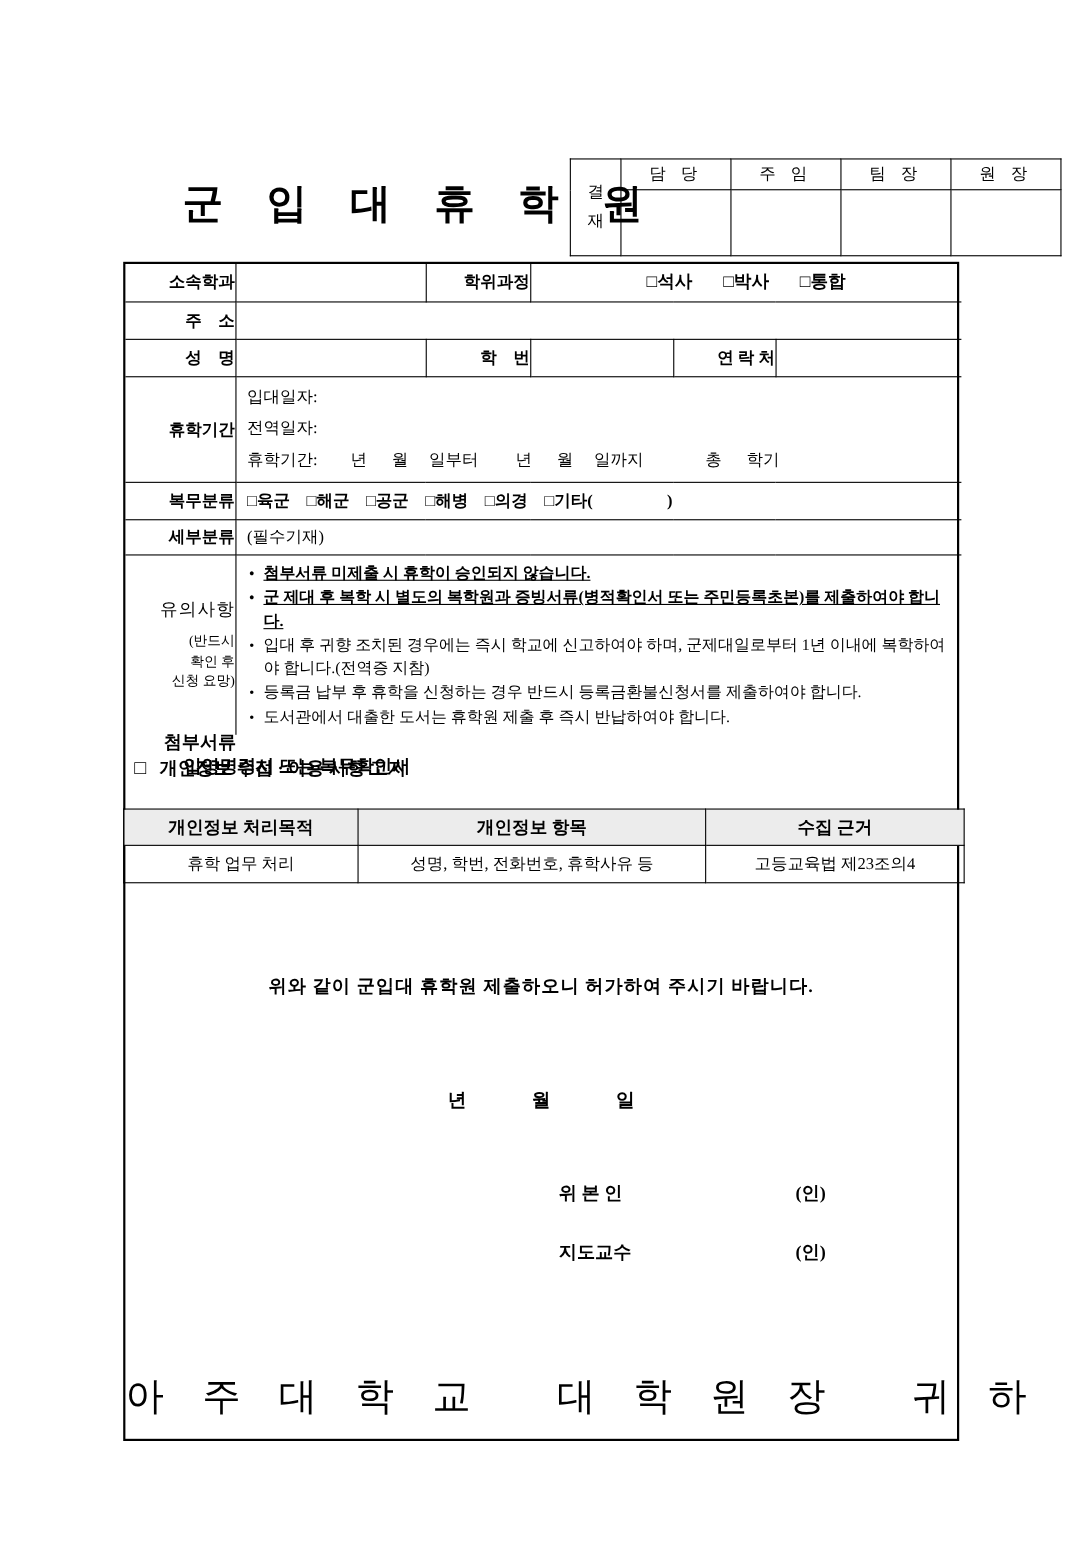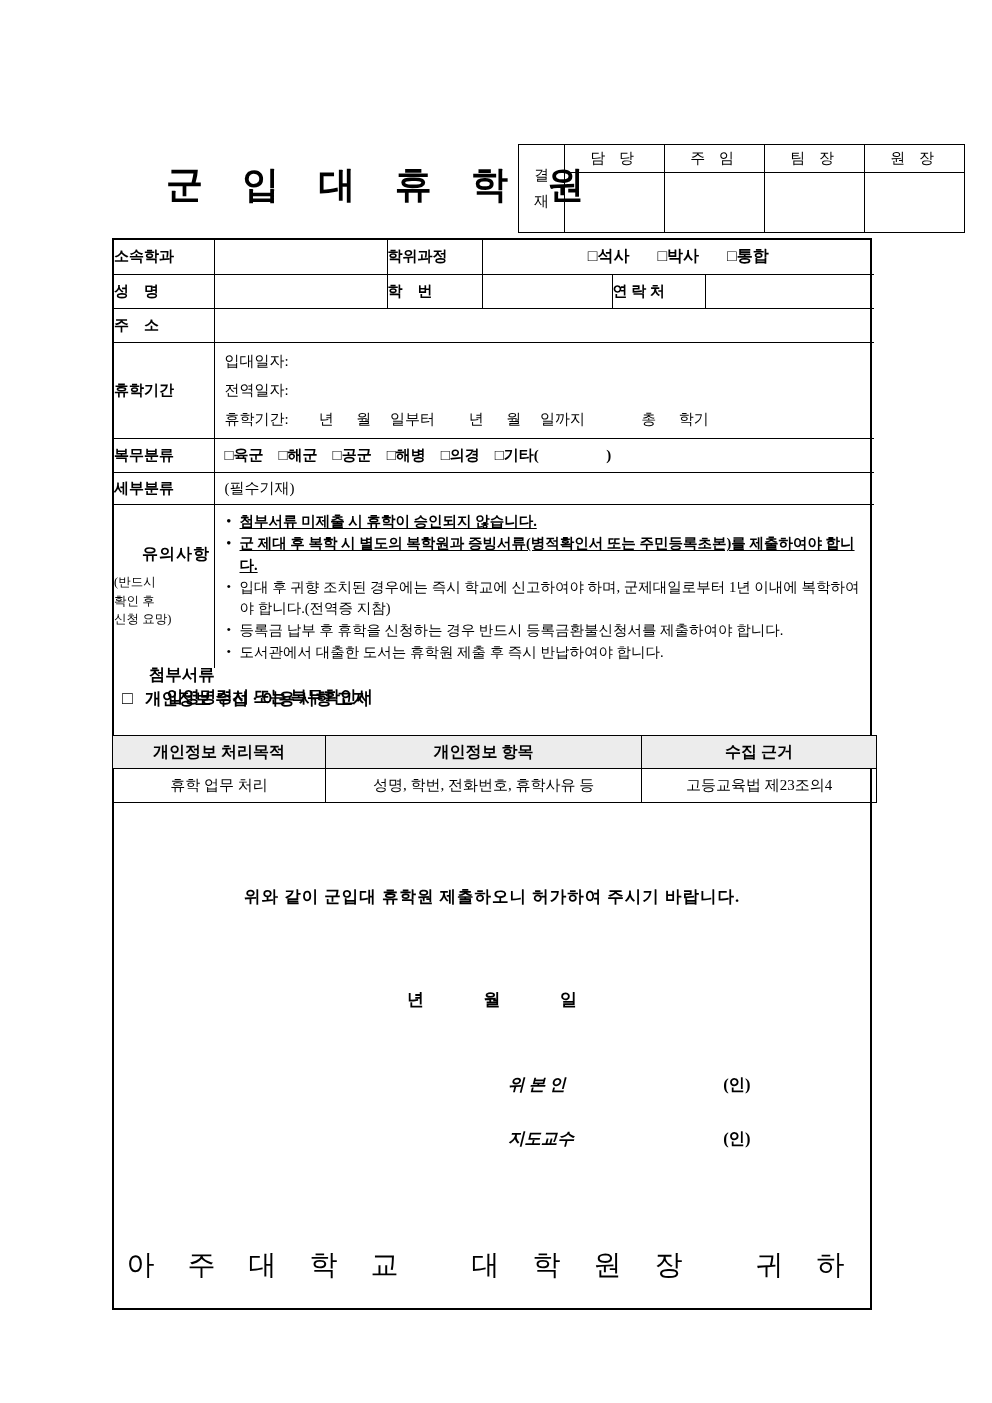--- a/index.html
+++ b/index.html
@@ -37,29 +37,29 @@
     border:2px solid #000;
   }
 
   
   table.main {
     width:100%; border-collapse:collapse; table-layout:fixed;
     border-style:hidden;
   }
   table.main td { border:1.5px solid #000; font-size:15px; vertical-align:middle; }
   td.lbl {
-    font-weight:bold; text-align:left; font-size:16px; white-space:pre;
+    font-weight:bold; text-align:right; font-size:16px; white-space:pre;
   }
   td.val { padding:2px 8px; }
   .chk-row { display:flex; justify-content:center; gap:28px; font-weight:bold; font-size:16px; }
   .pre { white-space:pre; }
   .leave-cell { padding:4px 10px; line-height:1.95; font-size:15px; }
   .svc-cell { padding:2px 10px; font-weight:bold; font-size:16px; white-space:pre; }
   .detail-cell { padding:2px 10px; font-size:15px; }
-  .notes-lbl-main { font-weight:bold; font-size:16px; letter-spacing:1px;margin-left:28px; }
+  .notes-lbl-main { font-weight:normal; font-size:16px; letter-spacing:1px;margin-left:28px; }
   .notes-lbl-sub { font-weight:normal; font-size:12.5px; line-height:1.5; margin-top:8px; }
   .notes-lbl-sub span { display:block; }
   ul.notes { list-style:none; padding:6px 10px 4px 12px; }
   ul.notes li {
     position:relative; padding-left:13px; font-size:14.5px; line-height:1.5;
   }
   ul.notes li::before { content:"\2022"; position:absolute; left:0; font-size:13px; }
   ul.notes li.em { font-weight:bold; text-decoration:underline; text-underline-offset:2px; }
 
   
@@ -84,26 +84,26 @@
 
   .statement {
     position:absolute; top:646px; left:0; width:100%;
     text-align:center; font-weight:bold; font-size:16.5px; letter-spacing:1px;
   }
   .date-line {
     position:absolute; top:748px; left:0; width:100%;
     text-align:center; font-weight:bold; font-size:17px; white-space:pre;
   }
   .sig-row { position:absolute; left:394px; font-weight:bold; font-size:16.5px; }
-  .sig-row .sig-label { display:inline-block; width:211px; white-space:pre;font-style:italic; }
+  .sig-row .sig-label { display:inline-block; width:211px; white-space:pre; }
   .sig-1 { top:834px; }
   .sig-2 { top:888px; }
   .recipient {
     position:absolute; top:1006px; left:0; width:100%;
-    text-align:center; font-size:28px; letter-spacing:13px; white-space:pre;
+    text-align:center; font-size:35px; letter-spacing:13px; white-space:pre;
   }
 </style>
 </head>
 <body>
 
 <div class="page">
 
   <div class="doc-title">군 입 대 휴 학 원</div>
 
   <table class="approval">
@@ -145,30 +145,30 @@
         <td class="lbl">학위과정</td>
         <td class="val" colspan="3">
           <div class="chk-row">
             <span>□석사</span>
             <span>□박사</span>
             <span>□통합</span>
           </div>
         </td>
       </tr>
       <tr style="height:34px">
-        <td class="lbl">성    명</td>
-        <td class="val"></td>
-        <td class="lbl">학    번</td>
-        <td class="val"></td>
-        <td class="lbl">연 락 처</td>
-        <td class="val"></td>
-      </tr>
-      <tr style="height:34px">
         <td class="lbl">주    소</td>
         <td class="val" colspan="5"></td>
+      </tr>
+      <tr style="height:34px">
+        <td class="lbl">성    명</td>
+        <td class="val"></td>
+        <td class="lbl">학    번</td>
+        <td class="val"></td>
+        <td class="lbl">연 락 처</td>
+        <td class="val"></td>
       </tr>
       <tr style="height:92px">
         <td class="lbl">휴학기간</td>
         <td class="leave-cell" colspan="5">
           <div class="pre">입대일자:</div>
           <div class="pre">전역일자:</div>
           <div class="pre">휴학기간:        년      월     일부터         년      월     일까지               총      학기</div>
         </td>
       </tr>
       <tr style="height:34px">

